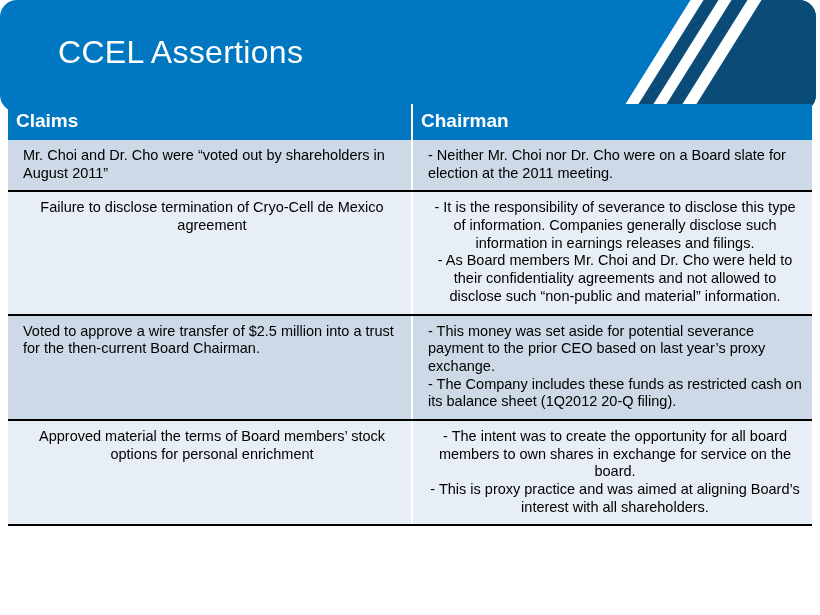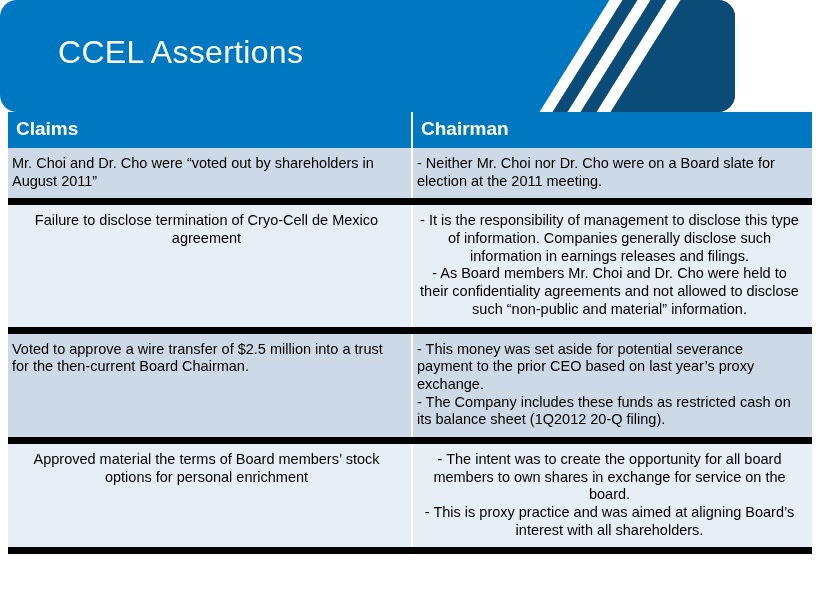--- a/index.html
+++ b/index.html
@@ -16,21 +16,21 @@
   .slide {
     position: relative;
     width: 820px;
     height: 615px;
     background: #ffffff;
     box-sizing: border-box;
   }
   
   .header {
     position: relative;
-    width: 735px;
+    width: 816px;
     height: 112px;
     background: #0078c1;
     overflow: hidden;
     border-radius: 17px;
   }
   .header-dark {
     position: absolute;
     top: 0;
     right: 0;
     width: 190px;
@@ -55,21 +55,21 @@
     top: 34px;
     color: #ffffff;
     font-size: 32px;
     letter-spacing: 0.3px;
     white-space: nowrap;
   }
   
   .table-wrap {
     position: absolute;
     left: 8px;
-    top: 112px;
+    top: 104px;
     width: 804px;
   }
   table.assertions {
     border-collapse: collapse;
     width: 804px;
     table-layout: fixed;
   }
   table.assertions col.c1 { width: 404px; }
   table.assertions col.c2 { width: 400px; }
   table.assertions thead th {
@@ -81,24 +81,24 @@
     padding: 4px 8px 6px 8px;
     border-right: 2px solid #ffffff;
     vertical-align: middle;
     height: 26px;
   }
   table.assertions thead th:last-child { border-right: none; }
   table.assertions td {
     font-size: 14.5px;
     line-height: 1.22;
     color: #000000;
-    padding: 7px 10px 8px 4px;
+    padding: 7px 10px 8px 15px;
     vertical-align: top;
     border-right: 2px solid #ffffff;
-    border-bottom: 7px solid #000000;
+    border-bottom: 2px solid #000000;
   }
   table.assertions td:last-child { border-right: none; }
   tr.row-a td { background: #cdd9e6; }
   tr.row-b td { background: #e8eef5; text-align: center; }
   td.rebuttal { padding-left: 12px; }
   td.rebuttal p, td.claim p {
     margin: 0;
   }
 </style>
 </head>
@@ -129,21 +129,21 @@
       <tbody>
         <tr class="row-a">
           <td class="claim">Mr. Choi and Dr. Cho were “voted out by shareholders in August 2011”</td>
           <td class="rebuttal">
             <p> -  Neither Mr. Choi nor Dr. Cho were on a Board slate for election at the 2011 meeting.</p>
           </td>
         </tr>
         <tr class="row-b">
           <td class="claim">Failure to disclose termination of Cryo-Cell de Mexico agreement</td>
           <td class="rebuttal">
-            <p> - It is the responsibility of management to disclose this type of information. Companies generally disclose such information in earnings releases and filings.</p>
+            <p> - It is the responsibility of severance to disclose this type of information. Companies generally disclose such information in earnings releases and filings.</p>
             <p> - As Board members Mr. Choi and Dr. Cho were held to their confidentiality agreements and not allowed to disclose such “non-public and material” information.</p>
           </td>
         </tr>
         <tr class="row-a">
           <td class="claim">Voted to approve a wire transfer of $2.5 million into a trust for the then-current Board Chairman.</td>
           <td class="rebuttal">
             <p> - This money was set aside for potential severance payment to the prior CEO based on last year’s proxy exchange.</p>
             <p>- The Company includes these funds as restricted cash on its balance sheet (1Q2012 20-Q filing).</p>
           </td>
         </tr>

